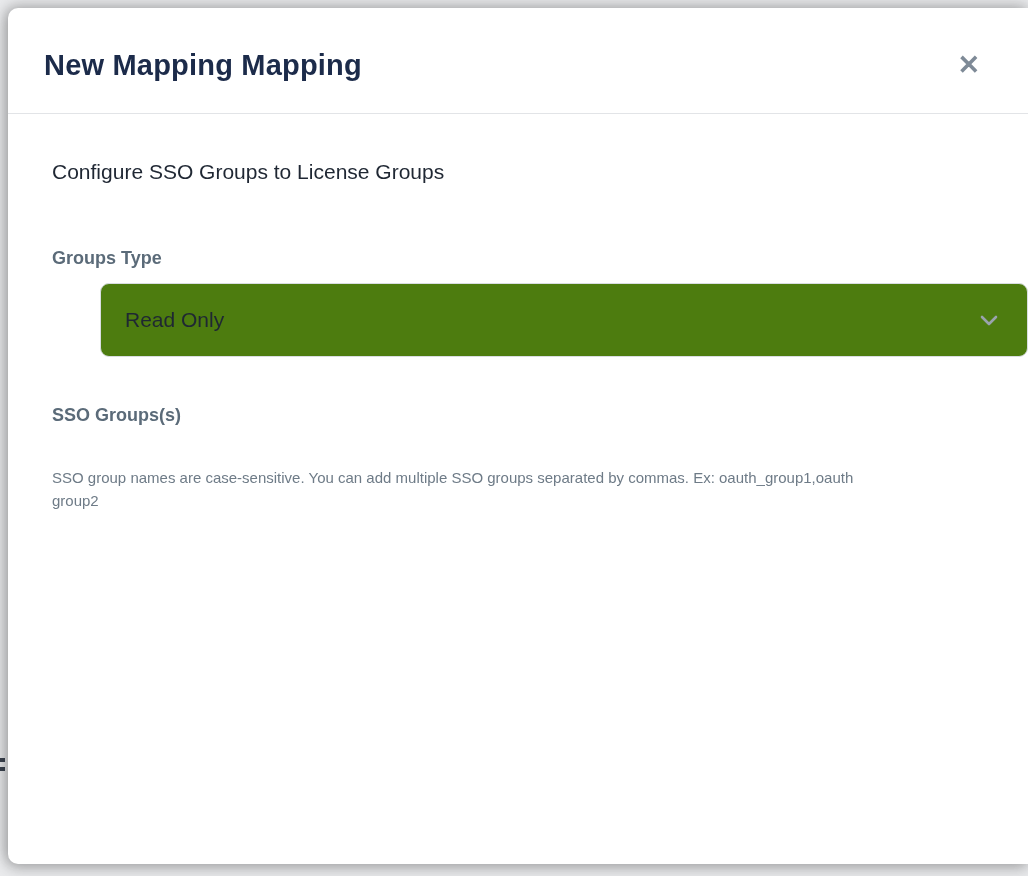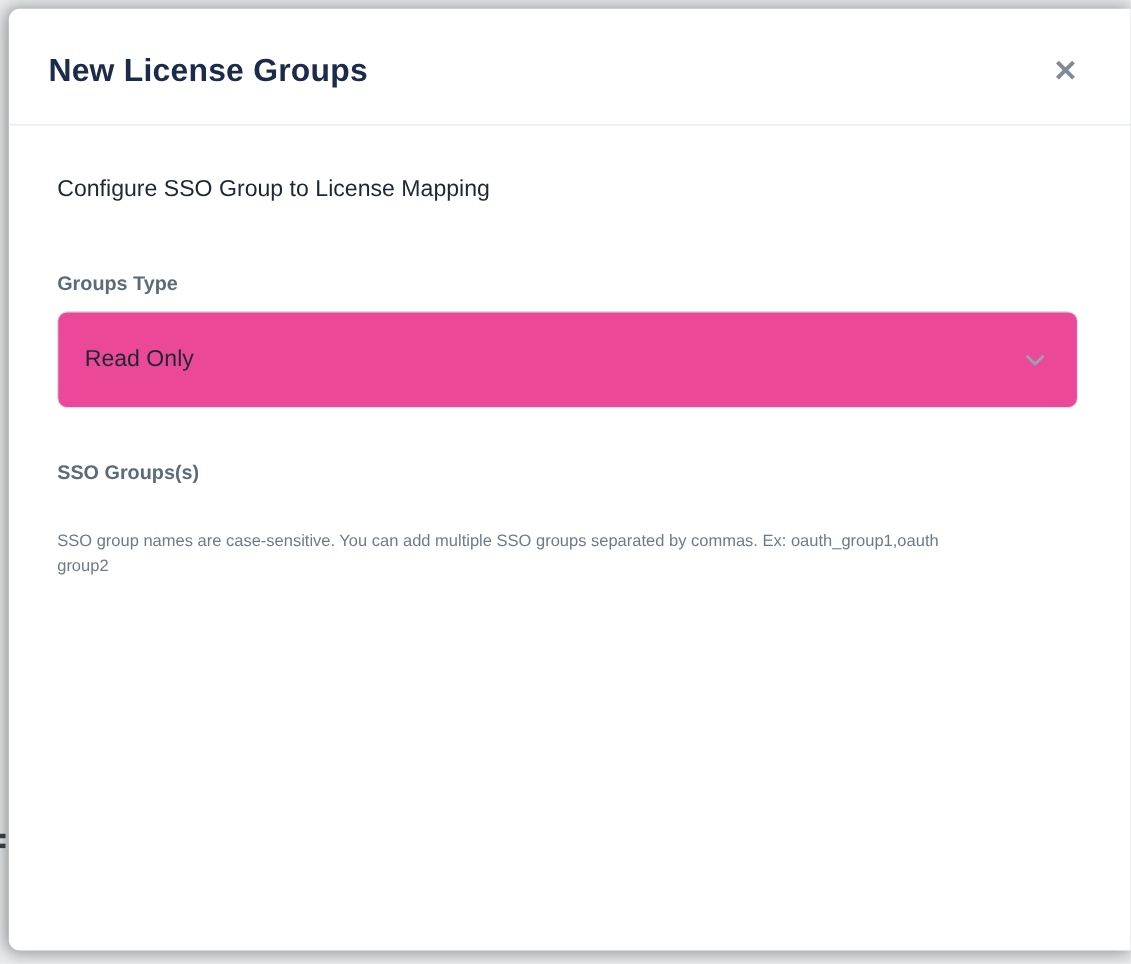--- a/index.html
+++ b/index.html
@@ -93,29 +93,30 @@
     display: block;
     font-size: 18px;
     font-weight: 700;
     color: #5b6b79;
     margin-bottom: 14px;
   }
 
   .select-box {
     position: relative;
     width: 928px;
-    height: 88px;
+    height: 74px;
     border: 1px solid #d9dde1;
     border-radius: 9px;
-    background: #ec4899;
+    background: #4d7c0f;
     display: flex;
     align-items: center;
     padding: 0 56px 0 24px;
     cursor: pointer;
     margin-bottom: 48px;
+    margin-left: 48px;
   }
 
   .select-value {
     font-size: 21px;
     color: #1f2733;
   }
 
   .chevron {
     position: absolute;
     right: 26px;
@@ -154,27 +155,27 @@
 <div class="stage">
 
   <div class="bg-fragment">
     <span></span>
     <span></span>
   </div>
 
   <div class="modal">
 
     <div class="modal-header">
-      <h1 class="modal-title">New License Groups</h1>
+      <h1 class="modal-title">New Mapping Mapping</h1>
       <button class="close-btn">✕</button>
     </div>
 
     <div class="modal-body">
 
-      <p class="modal-subtitle">Configure SSO Group to License Mapping</p>
+      <p class="modal-subtitle">Configure SSO Groups to License Groups</p>
 
       <label class="field-label">Groups Type</label>
 
       <div class="select-box">
         <span class="select-value">Read Only</span>
         <span class="chevron">
           <svg width="24" height="24" viewBox="0 0 24 24" fill="none" stroke="currentColor" stroke-width="2.6" stroke-linecap="round" stroke-linejoin="round">
             <polyline points="5,9 12,16 19,9"></polyline>
           </svg>
         </span>

